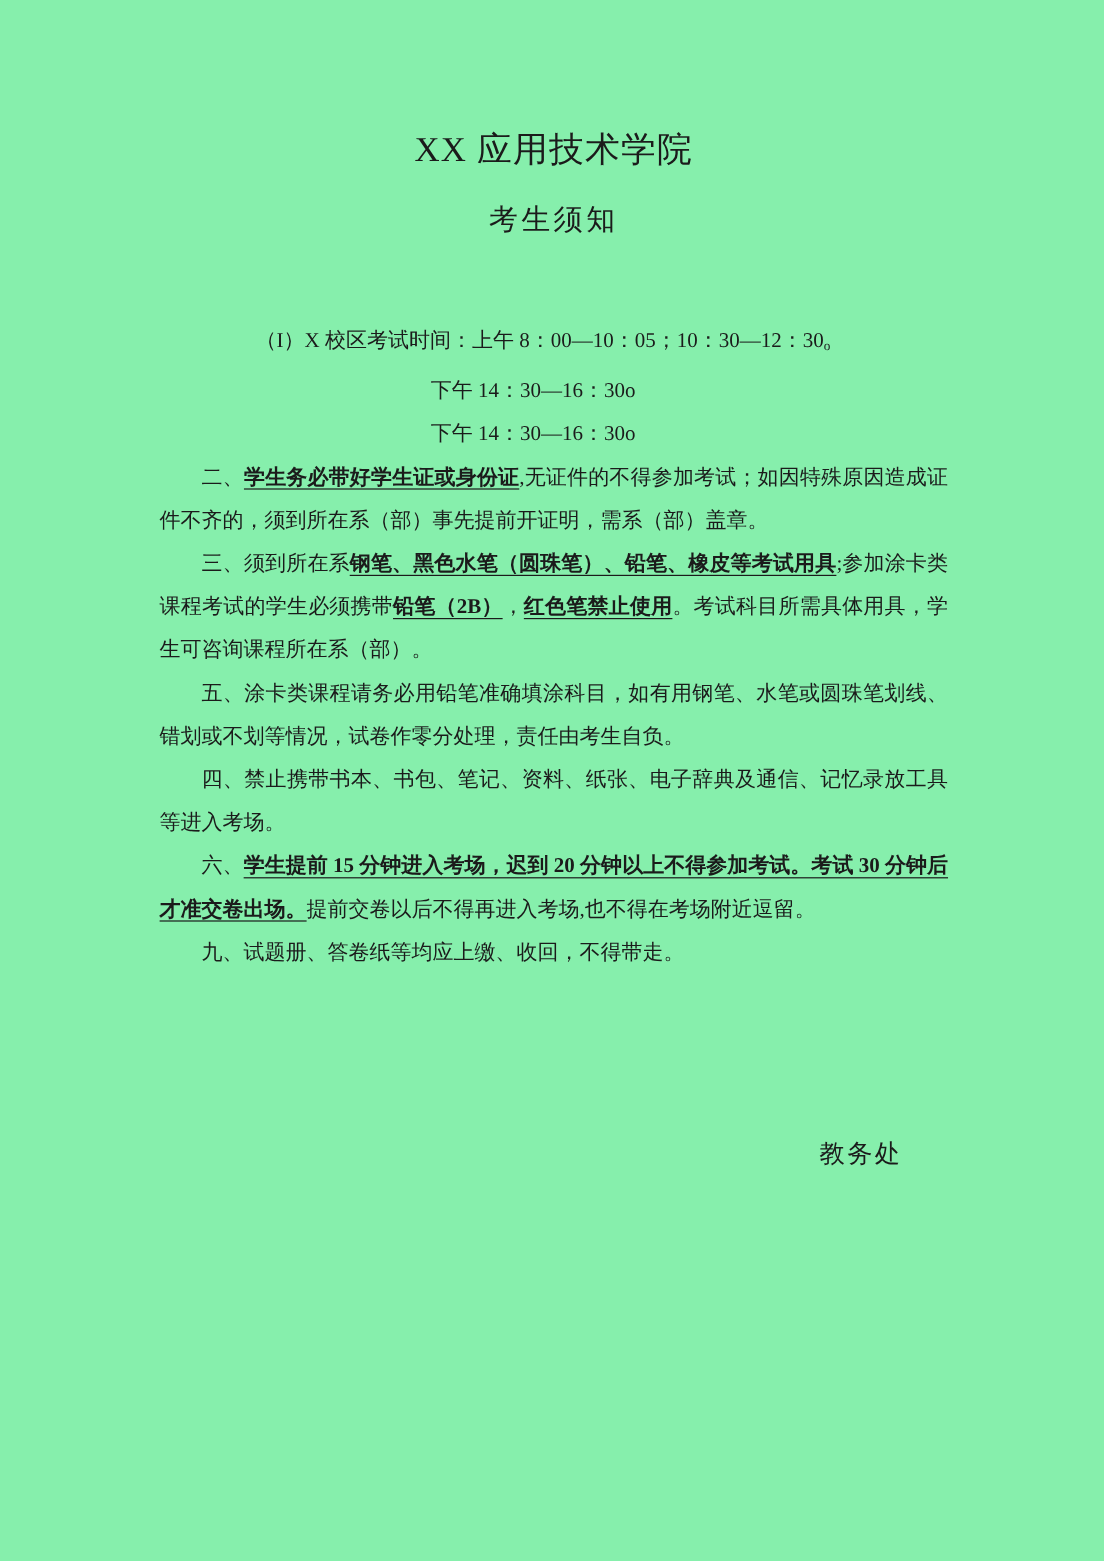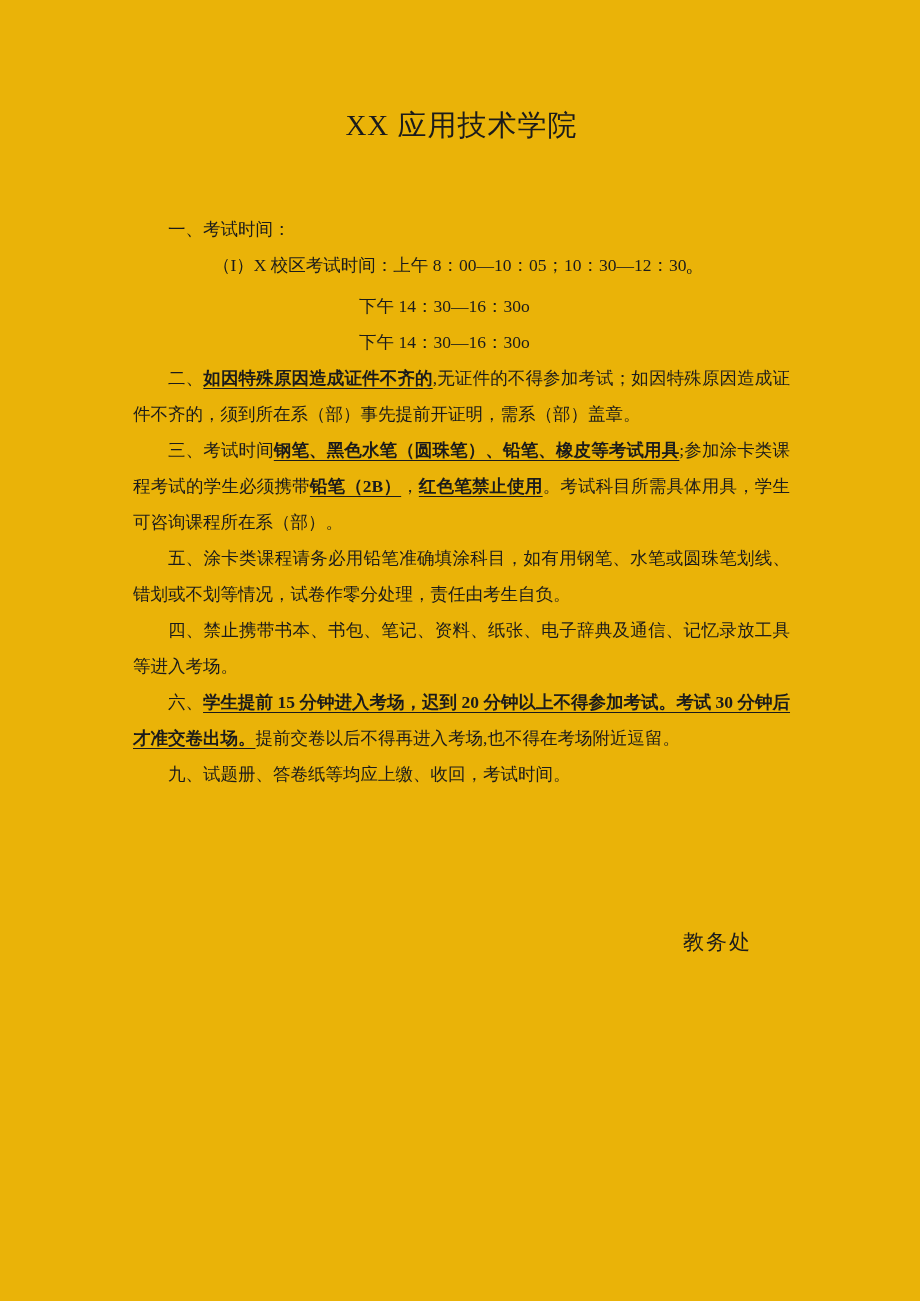--- a/index.html
+++ b/index.html
@@ -9,21 +9,21 @@
   body {
     width: 920px;
     height: 1301px;
     overflow: hidden;
     font-family: "Liberation Serif", "DejaVu Serif", serif;
     color: #1b1b1b;
   }
   .page {
     width: 920px;
     height: 1301px;
-    background: #eab308;
+    background: #86efac;
     padding: 105px 130px 0 133px;
   }
   .title {
     text-align: center;
     font-size: 29px;
     font-weight: normal;
     line-height: 40px;
     letter-spacing: 1px;
   }
   .subtitle {
@@ -60,26 +60,26 @@
     font-size: 21px;
     line-height: 36px;
     letter-spacing: 2px;
   }
 </style>
 </head>
 <body>
 
 <div class="page">
   <h1 class="title">XX 应用技术学院</h1>
+  <h2 class="subtitle">考生须知</h2>
   <div class="content">
-      <p class="para"><span>一、考试时间：</span></p>
       <p class="time-line-1"><span>（I）X 校区考试时间：上午 8：00—10：05；10：30—12：30</span><span class="sub">o</span></p>
       <p class="time-line-2"><span>下午 14：30—16：30o</span></p>
       <p class="time-line-2"><span>下午 14：30—16：30o</span></p>
-      <p class="para"><span>二、</span><span class="emph">如因特殊原因造成证件不齐的</span><span>,无证件的不得参加考试；如因特殊原因造成证件不齐的，须到所在系（部）事先提前开证明，需系（部）盖章。</span></p>
-      <p class="para"><span>三、考试时间</span><span class="emph">钢笔、黑色水笔（圆珠笔）、铅笔、橡皮等考试用具</span><span>;参加涂卡类课程考试的学生必须携带</span><span class="emph">铅笔（2B）</span><span>，</span><span class="emph">红色笔禁止使用</span><span>。考试科目所需具体用具，学生可咨询课程所在系（部）。</span></p>
+      <p class="para"><span>二、</span><span class="emph">学生务必带好学生证或身份证</span><span>,无证件的不得参加考试；如因特殊原因造成证件不齐的，须到所在系（部）事先提前开证明，需系（部）盖章。</span></p>
+      <p class="para"><span>三、须到所在系</span><span class="emph">钢笔、黑色水笔（圆珠笔）、铅笔、橡皮等考试用具</span><span>;参加涂卡类课程考试的学生必须携带</span><span class="emph">铅笔（2B）</span><span>，</span><span class="emph">红色笔禁止使用</span><span>。考试科目所需具体用具，学生可咨询课程所在系（部）。</span></p>
       <p class="para"><span>五、涂卡类课程请务必用铅笔准确填涂科目，如有用钢笔、水笔或圆珠笔划线、错划或不划等情况，试卷作零分处理，责任由考生自负。</span></p>
       <p class="para"><span>四、禁止携带书本、书包、笔记、资料、纸张、电子辞典及通信、记忆录放工具等进入考场。</span></p>
       <p class="para"><span>六、</span><span class="emph">学生提前 15 分钟进入考场，迟到 20 分钟以上不得参加考试。考试 30 分钟后才准交卷出场。</span><span>提前交卷以后不得再进入考场,也不得在考场附近逗留。</span></p>
-      <p class="para"><span>九、试题册、答卷纸等均应上缴、收回，考试时间。</span></p>
+      <p class="para"><span>九、试题册、答卷纸等均应上缴、收回，不得带走。</span></p>
     </div>
   <div class="signature">教务处</div>
 </div>
 
 </body></html>

